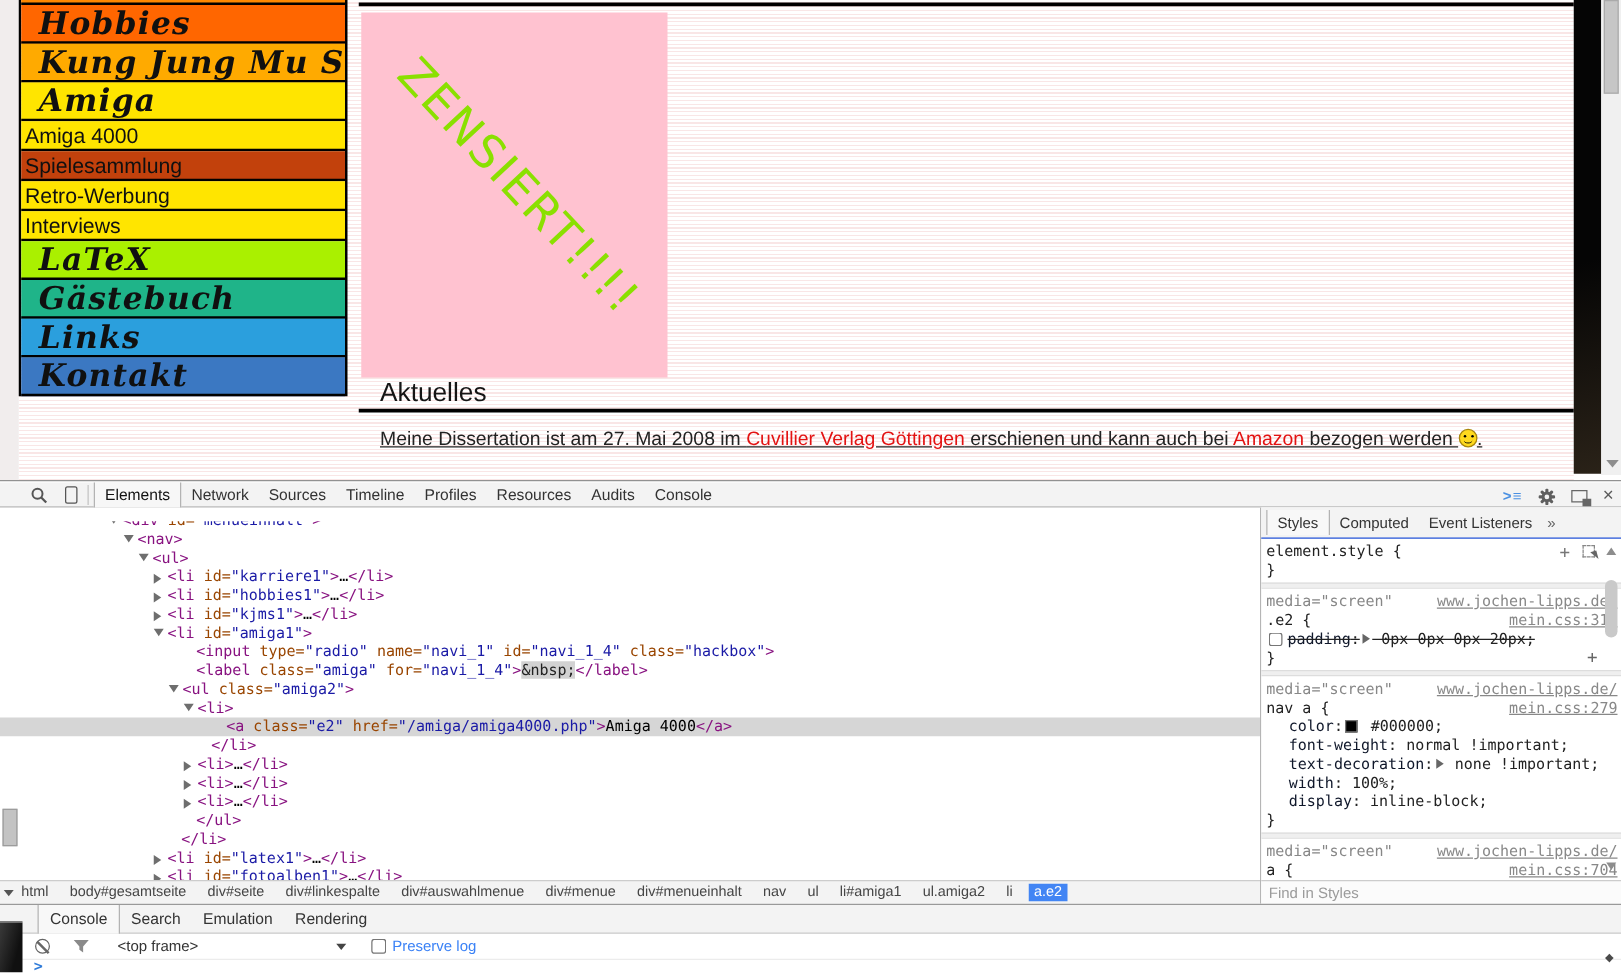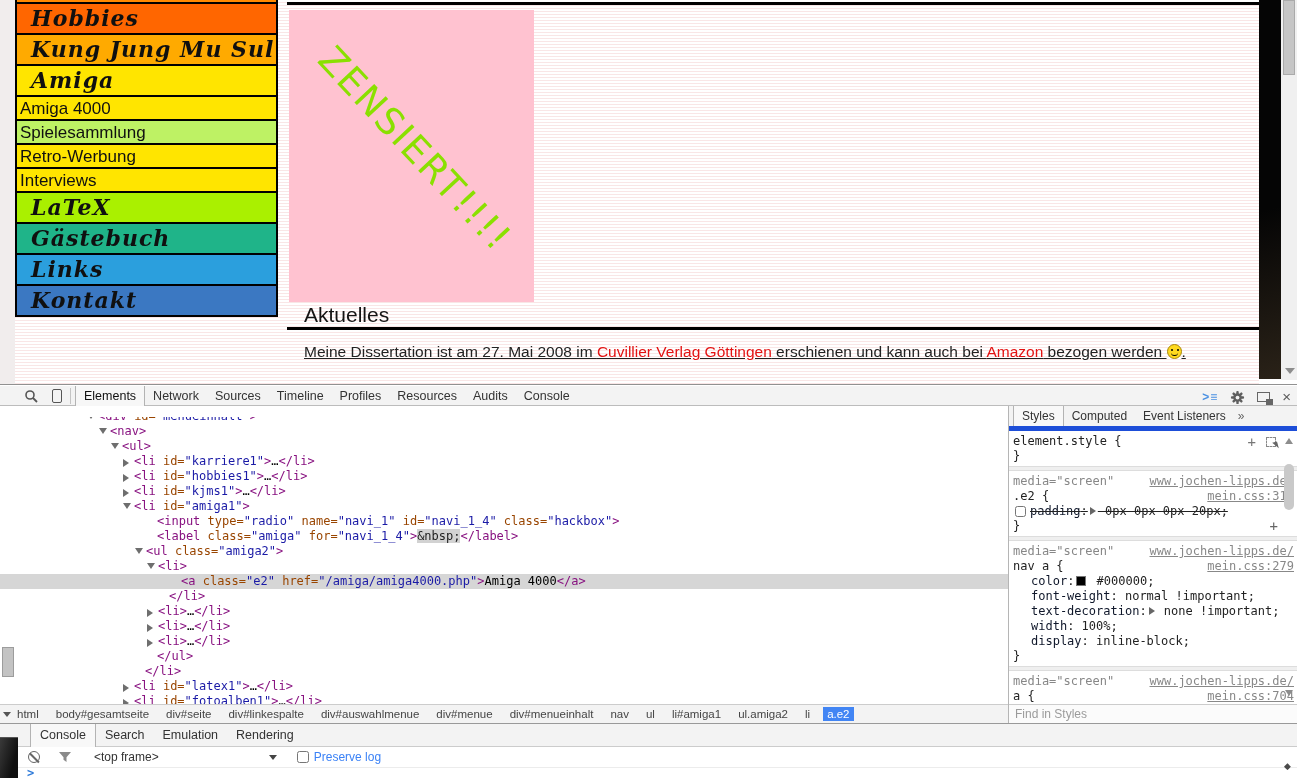--- a/index.html
+++ b/index.html
@@ -9,21 +9,21 @@
 
   
   #page { position:absolute; left:0; top:0; width:1297px; height:385px; background:#fff; overflow:hidden; }
   #page .stripes { position:absolute; left:15px; top:0; width:1244px; height:385px;
     background:repeating-linear-gradient(to bottom,#ffffff 0 2px,#f9e6e6 2px 3px); }
   #gutter { position:absolute; left:0; top:0; width:15px; height:385px; background:#f1eded; }
   #menu { position:absolute; left:15px; top:0; width:263px; border-left:2px solid #000; border-right:2px solid #000; }
   .mi { border-bottom:2px solid #000; color:#101010; overflow:hidden; white-space:nowrap; }
   .mi.sliver { height:4px; }
   .mi.script { height:31px; font-family:"DejaVu Serif",serif; font-style:italic; font-weight:bold;
-    font-size:22px; line-height:29px; padding-left:14px; letter-spacing:1px; }
+    font-size:25px; line-height:29px; padding-left:14px; letter-spacing:1px; }
   .mi.plain { height:24px; font-size:17px; line-height:23px; padding-left:3px; }
   #topline { position:absolute; left:287px; top:2px; width:972px; height:3px; background:#000; }
   #pinkbox { position:absolute; left:289px; top:10px; width:245px; height:292px; background:#ffc2d0; overflow:hidden; }
   #pinkbox span { position:absolute; left:52px; top:28px; transform:rotate(47deg); transform-origin:left top;
     font-size:37px; letter-spacing:2px; color:#8ae000; font-family:"DejaVu Sans",sans-serif; white-space:nowrap; }
   #aktuelles { position:absolute; left:304px; top:303px; font-size:21px; color:#151515; }
   #rule { position:absolute; left:287px; top:327px; width:972px; height:3px; background:#000; }
   #news { position:absolute; left:304px; top:341px; width:945px; font-size:15.5px; color:#222; line-height:22px;text-decoration:underline; }
   #news .rlink { color:#e31212; cursor:pointer; }
   .smiley { display:inline-block; position:relative; width:15px; height:15px; border-radius:50%;
@@ -69,21 +69,21 @@
   
   #crumbbar { position:absolute; left:0; top:319px; width:1008px; height:19px; background:#f3f3f3;
     border-top:1px solid #ccc; display:flex; align-items:center; padding-left:13px; overflow:hidden; }
   .crumb { font-size:11.5px; color:#454545; margin-right:9px; padding:1px 4px; white-space:nowrap; }
   .crumb.sel { background:#4285f4; color:#fff; }
   #crumb-arrow { position:absolute; left:3px; top:327px; width:0; height:0;
     border-left:4px solid transparent; border-right:4px solid transparent; border-top:5px solid #555; }
 
   
   #sidebar { position:absolute; left:1008px; top:21px; width:289px; height:317px; border-left:1px solid #b5b5b5; background:#fff; }
-  #sb-tabs { height:25px; background:#f3f3f3; border-bottom:5px solid #1d4ed8; display:flex; align-items:center; padding-left:4px; }
+  #sb-tabs { height:25px; background:#f3f3f3; border-bottom:1px solid #1d4ed8; display:flex; align-items:center; padding-left:4px; }
   .sbtab { font-size:12px; color:#333; padding:3px 8px; }
   .sbtab.sel { border-left:1px solid #b3b3b3; border-right:1px solid #b3b3b3; background:#f8f8f8; }
   .sb-more { color:#666; font-size:12px; margin-left:4px; }
   #styles-body { position:absolute; left:0; top:25px; width:289px; height:273px; overflow:hidden;
     font-family:"DejaVu Sans Mono",monospace; font-size:12px; color:#222; }
   .sec { border-top:1px solid #ddd; padding:3px 4px 2px 4px; background:#fff; }
   .sec:first-child { border-top:none; }
   .sec-gap { height:4px; background:#efefef; border-top:1px solid #ddd; }
   .sline { line-height:15px; white-space:pre; position:relative; }
   .media { color:#878787; }
@@ -139,21 +139,21 @@
 
   <div id="page">
     <div class="stripes"></div>
     <div id="gutter"></div>
     <div id="menu">
         <div class="mi sliver" style="background: rgb(255, 136, 0);"></div>
         <div class="mi script" style="background: rgb(255, 102, 0);">Hobbies</div>
         <div class="mi script" style="background: rgb(255, 170, 0);">Kung Jung Mu Sul</div>
         <div class="mi script" style="background: rgb(255, 229, 0);">Amiga</div>
         <div class="mi plain" style="background: rgb(255, 229, 0);">Amiga 4000</div>
-        <div class="mi plain" style="background: #bef264;">Spielesammlung</div>
+        <div class="mi plain" style="background: #c2410c;">Spielesammlung</div>
         <div class="mi plain" style="background: rgb(255, 229, 0);">Retro-Werbung</div>
         <div class="mi plain" style="background: rgb(255, 229, 0);">Interviews</div>
         <div class="mi script" style="background: rgb(170, 240, 0);">LaTeX</div>
         <div class="mi script" style="background: rgb(31, 180, 137);">Gästebuch</div>
         <div class="mi script" style="background: rgb(43, 159, 221);">Links</div>
         <div class="mi script" style="background: rgb(59, 120, 194);">Kontakt</div>
       </div>
     <div id="topline"></div>
     <div id="pinkbox" style="background: rgb(255, 194, 208);">
       <span style="color: rgb(138, 224, 0);">ZENSIERT!!!!</span>

